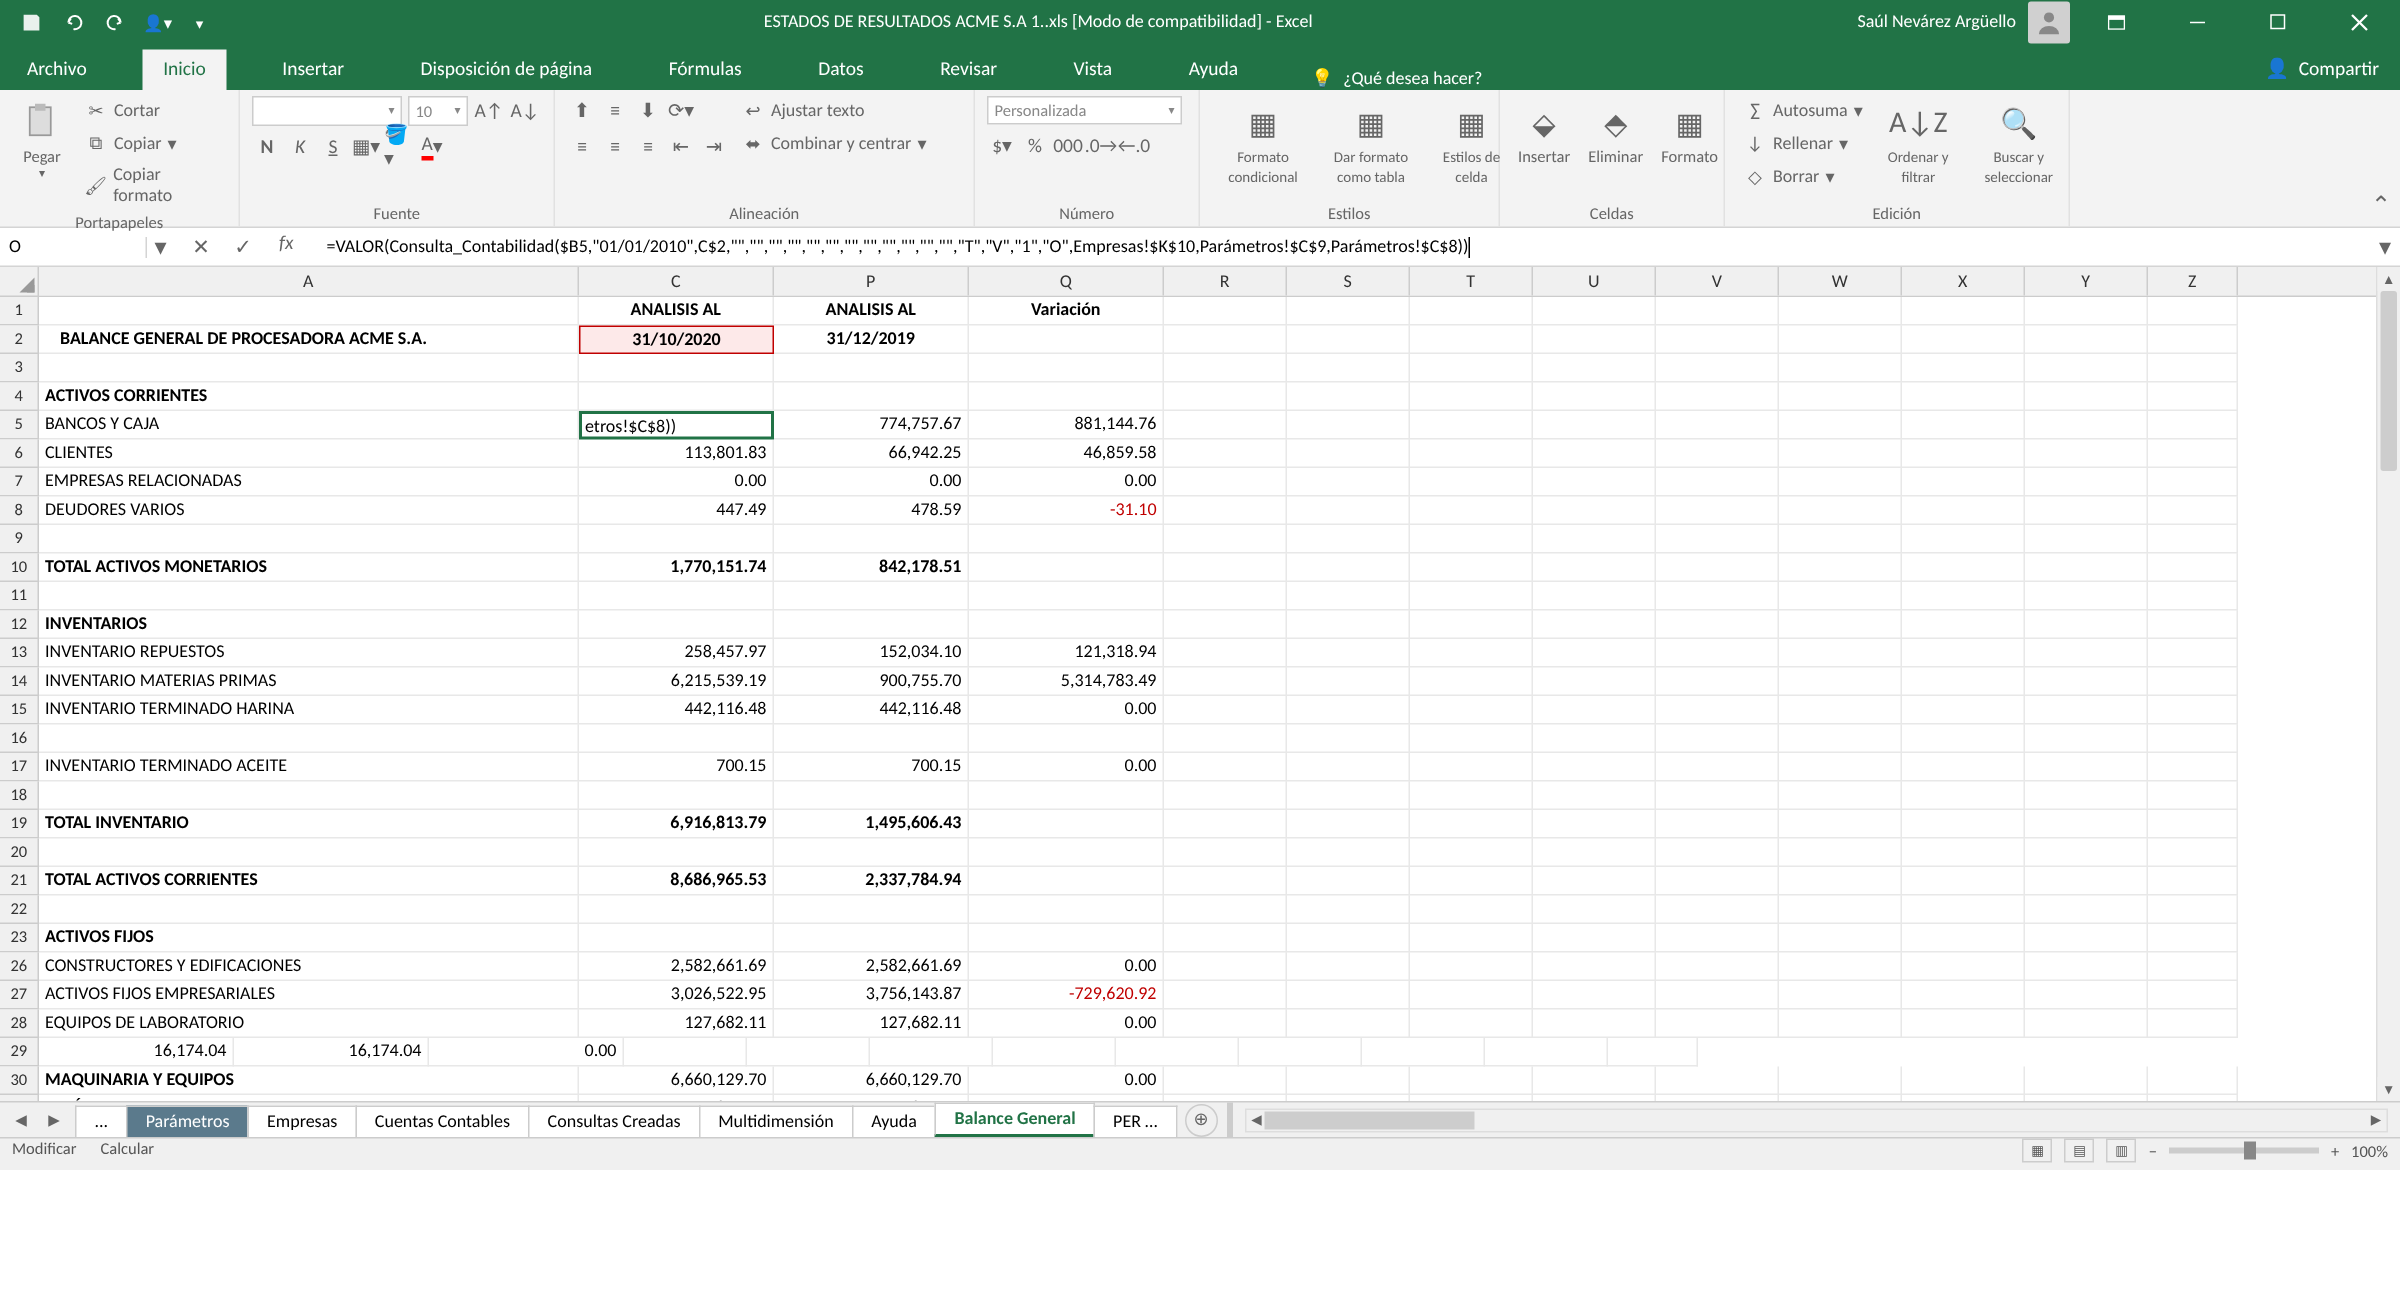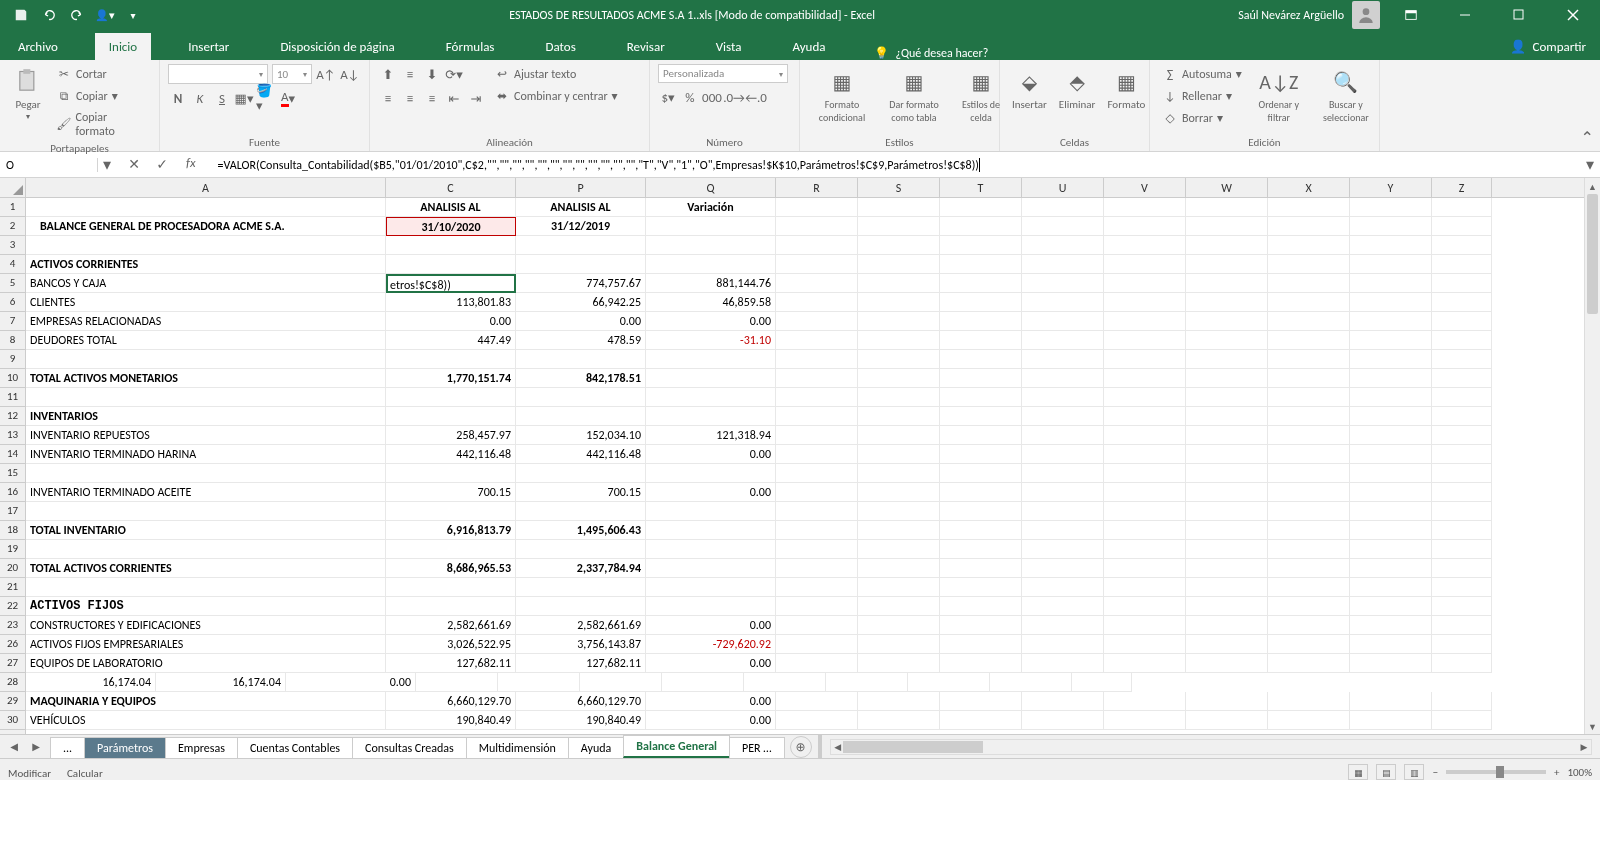--- a/index.html
+++ b/index.html
@@ -80,21 +80,21 @@
 .sheet-tabs { display: flex; align-items: flex-end; }
 .sheet-tab { padding: 3px 12px; font-size: 12px; border: 1px solid #ccc; border-bottom: none; background: #fff; cursor: pointer; margin-right: -1px; }
 .sheet-tab.active { background: #fff; border-bottom: 2px solid #217346; color: #217346; font-weight: bold; }
 .sheet-tab.dark { background: #5b7a8c; color: #fff; }
 .add-sheet { width: 22px; height: 22px; border: 1px solid #ccc; border-radius: 50%; display: flex; align-items: center; justify-content: center; margin-left: 6px; cursor: pointer; font-size: 12px; color: #666; }
 .hscroll { flex: 1; margin: 0 8px; height: 16px; background: #f0f0f0; border: 1px solid #ddd; position: relative; }
 .hscroll-thumb { position: absolute; left: 12px; top: 1px; bottom: 1px; width: 140px; background: #cdcdcd; }
 .hscroll-arrow { position: absolute; top: 0; width: 14px; height: 14px; font-size: 9px; color: #666; display:flex; align-items:center; justify-content:center; }
 
 
-.status-bar { height: 22px; background: #f0f0f0; border-top: 1px solid #ccc; display: flex; align-items: flex-end; font-size: 11px; color: #555; padding: 0 8px; }
+.status-bar { height: 22px; background: #f0f0f0; border-top: 1px solid #ccc; display: flex; align-items: flex-start; font-size: 11px; color: #555; padding: 0 8px; }
 .status-right { margin-left: auto; display: flex; align-items: center; gap: 8px; }
 .view-btn { width: 20px; height: 16px; border: 1px solid #ccc; cursor: pointer; display: flex; align-items: center; justify-content: center; font-size: 9px; }
 .zoom-slider { width: 100px; height: 4px; background: #ccc; position: relative; }
 .zoom-slider::after { content: ''; position: absolute; left: 50%; top: -4px; width: 8px; height: 12px; background: #888; }
 
 svg { pointer-events: none; }
 </style>
 </head>
 <body>
 
@@ -492,21 +492,21 @@
           <div class="cell" style="width: 82px;"></div>
           <div class="cell" style="width: 82px;"></div>
           <div class="cell" style="width: 82px;"></div>
           <div class="cell" style="width: 82px;"></div>
           <div class="cell" style="width: 82px;"></div>
           <div class="cell" style="width: 82px;"></div>
           <div class="cell" style="width: 82px;"></div>
           <div class="cell" style="width: 60px;"></div>
         </div>
         <div class="row">
-          <div class="cell " style="width: 360px;">DEUDORES TOTAL</div>
+          <div class="cell " style="width: 360px;">DEUDORES VARIOS</div>
           <div class="cell text-right " style="width: 130px;">447.49</div>
           <div class="cell text-right " style="width: 130px;">478.59</div>
           <div class="cell text-right neg" style="width: 130px;">-31.10</div>
           <div class="cell" style="width: 82px;"></div>
           <div class="cell" style="width: 82px;"></div>
           <div class="cell" style="width: 82px;"></div>
           <div class="cell" style="width: 82px;"></div>
           <div class="cell" style="width: 82px;"></div>
           <div class="cell" style="width: 82px;"></div>
           <div class="cell" style="width: 82px;"></div>
@@ -582,20 +582,35 @@
           <div class="cell" style="width: 82px;"></div>
           <div class="cell" style="width: 82px;"></div>
           <div class="cell" style="width: 82px;"></div>
           <div class="cell" style="width: 82px;"></div>
           <div class="cell" style="width: 82px;"></div>
           <div class="cell" style="width: 82px;"></div>
           <div class="cell" style="width: 82px;"></div>
           <div class="cell" style="width: 60px;"></div>
         </div>
         <div class="row">
+          <div class="cell " style="width: 360px;">INVENTARIO MATERIAS PRIMAS</div>
+          <div class="cell text-right " style="width: 130px;">6,215,539.19</div>
+          <div class="cell text-right " style="width: 130px;">900,755.70</div>
+          <div class="cell text-right " style="width: 130px;">5,314,783.49</div>
+          <div class="cell" style="width: 82px;"></div>
+          <div class="cell" style="width: 82px;"></div>
+          <div class="cell" style="width: 82px;"></div>
+          <div class="cell" style="width: 82px;"></div>
+          <div class="cell" style="width: 82px;"></div>
+          <div class="cell" style="width: 82px;"></div>
+          <div class="cell" style="width: 82px;"></div>
+          <div class="cell" style="width: 82px;"></div>
+          <div class="cell" style="width: 60px;"></div>
+        </div>
+        <div class="row">
           <div class="cell " style="width: 360px;">INVENTARIO TERMINADO HARINA</div>
           <div class="cell text-right " style="width: 130px;">442,116.48</div>
           <div class="cell text-right " style="width: 130px;">442,116.48</div>
           <div class="cell text-right " style="width: 130px;">0.00</div>
           <div class="cell" style="width: 82px;"></div>
           <div class="cell" style="width: 82px;"></div>
           <div class="cell" style="width: 82px;"></div>
           <div class="cell" style="width: 82px;"></div>
           <div class="cell" style="width: 82px;"></div>
           <div class="cell" style="width: 82px;"></div>
@@ -702,21 +717,21 @@
           <div class="cell" style="width: 82px;"></div>
           <div class="cell" style="width: 82px;"></div>
           <div class="cell" style="width: 82px;"></div>
           <div class="cell" style="width: 82px;"></div>
           <div class="cell" style="width: 82px;"></div>
           <div class="cell" style="width: 82px;"></div>
           <div class="cell" style="width: 82px;"></div>
           <div class="cell" style="width: 60px;"></div>
         </div>
         <div class="row">
-          <div class="cell bold " style="width: 360px; font-family: Liberation Mono, monospace;">ACTIVOS FIJOS</div>
+          <div class="cell bold " style="width: 360px;">ACTIVOS FIJOS</div>
           <div class="cell text-right bold" style="width: 130px;"></div>
           <div class="cell text-right bold" style="width: 130px;"></div>
           <div class="cell text-right " style="width: 130px;"></div>
           <div class="cell" style="width: 82px;"></div>
           <div class="cell" style="width: 82px;"></div>
           <div class="cell" style="width: 82px;"></div>
           <div class="cell" style="width: 82px;"></div>
           <div class="cell" style="width: 82px;"></div>
           <div class="cell" style="width: 82px;"></div>
           <div class="cell" style="width: 82px;"></div>

